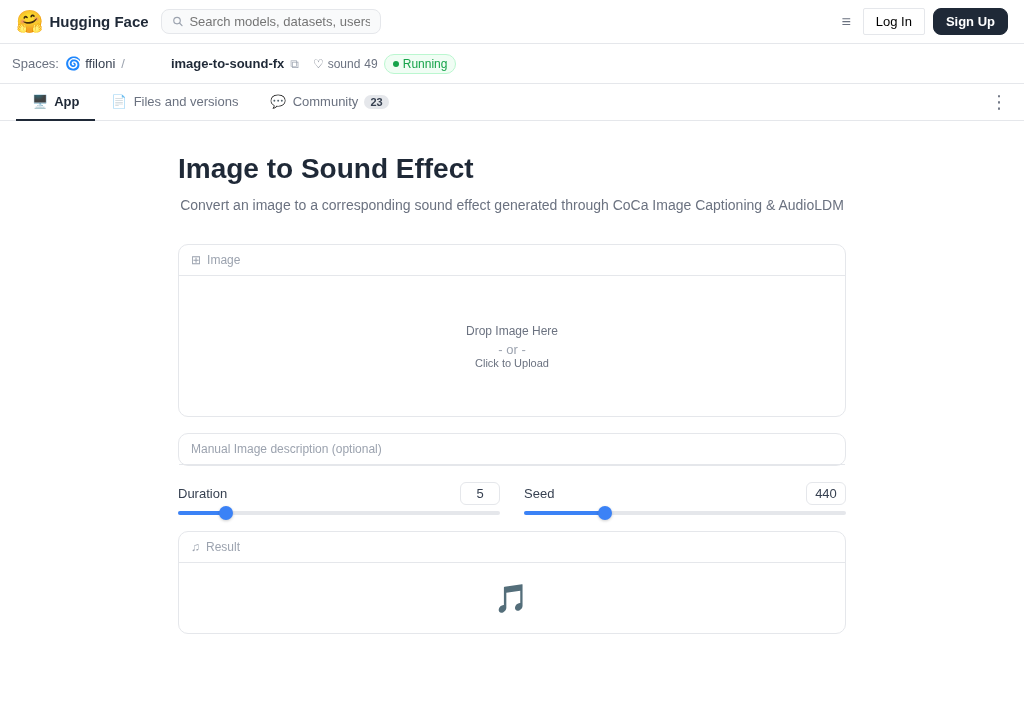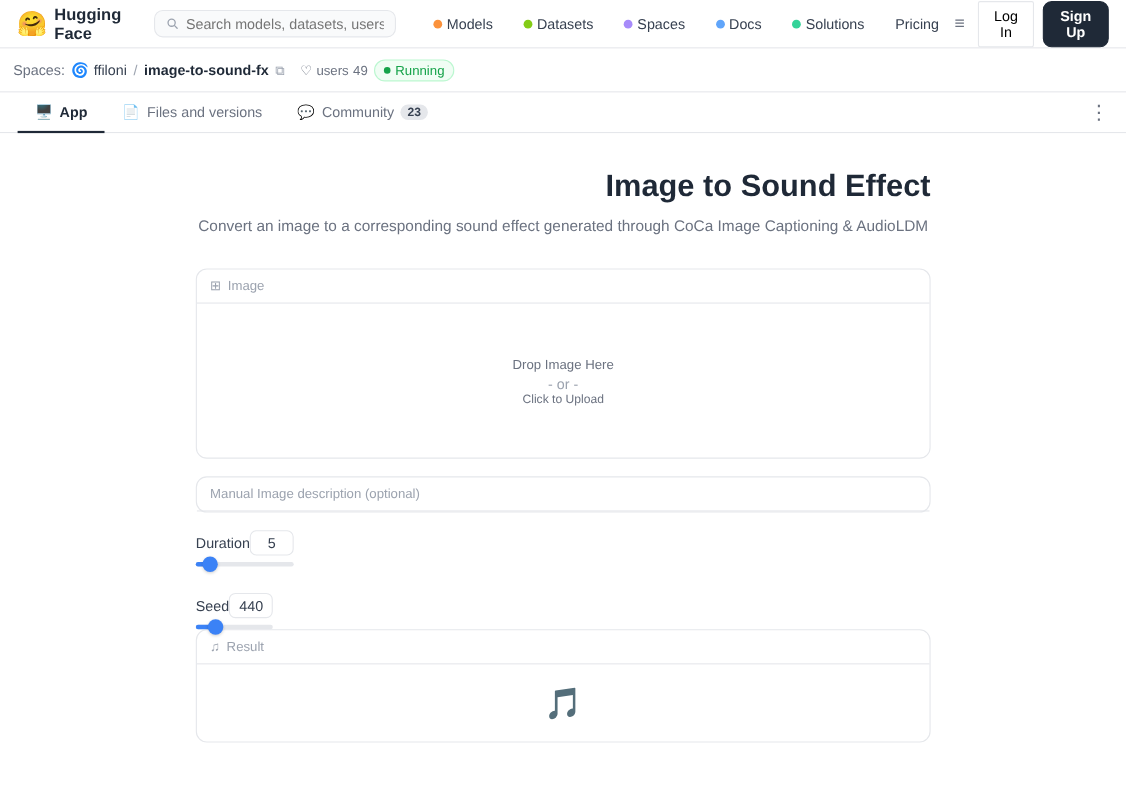--- a/index.html
+++ b/index.html
@@ -34,21 +34,21 @@
     .btn-signup { padding: 5px 12px; font-size: 13px; border: 1px solid #1f2937; border-radius: 8px; cursor: pointer; background: #1f2937; color: #fff; font-weight: 600; }
     .nav-menu-icon { font-size: 16px; color: #6b7280; cursor: pointer; padding: 4px; }
 
     
     .spaces-bar {
       display: flex; align-items: center; height: 40px; padding: 0 12px; gap: 6px;
       border-bottom: 1px solid #e5e7eb; font-size: 13px; color: #6b7280;
     }
     .breadcrumb-item { display: flex; align-items: center; gap: 4px; color: #374151; font-weight: 500; }
     .breadcrumb-sep { color: #9ca3af; }
-    .space-name { font-weight: 700; color: #1f2937; }
+    .space-name { font-weight: 700; color: #1f2937; margin-left: 40px; }
     .status-badge {
       display: flex; align-items: center; gap: 4px; font-size: 12px; color: #16a34a;
       background: #f0fdf4; padding: 2px 8px; border-radius: 12px; border: 1px solid #bbf7d0;
     }
     .status-dot { width: 6px; height: 6px; border-radius: 50%; background: #16a34a; }
     .like-area { display: flex; align-items: center; gap: 4px; margin-left: 8px; font-size: 12px; color: #6b7280; }
     .copy-icon { font-size: 12px; color: #9ca3af; cursor: pointer; }
 
     
     .tabs-bar {
@@ -65,21 +65,21 @@
       padding: 1px 6px; font-weight: 600;
     }
     .tabs-bar-right { margin-left: auto; display: flex; align-items: center; }
     .more-icon { font-size: 18px; color: #6b7280; cursor: pointer; }
 
     
     .main-content {
       max-width: 700px; margin: 0 auto; padding: 32px 16px 48px;
     }
     .app-title {
-      font-size: 28px; font-weight: 700; text-align: right; margin-bottom: 10px;
+      font-size: 28px; font-weight: 700; text-align: left; margin-bottom: 10px;
     }
     .app-description {
       text-align: center; color: #6b7280; font-size: 14px; margin-bottom: 28px; line-height: 1.5;
     }
 
     
     .panel {
       border: 1px solid #e5e7eb; border-radius: 10px; margin-bottom: 16px; background: #fff;
     }
     .panel-label {
@@ -98,21 +98,21 @@
     .image-drop-link { font-size: 11px; color: #6b7280; }
 
     
     .desc-input {
       width: 100%; padding: 12px; border: none; outline: none; resize: none;
       font-size: 13px; color: #9ca3af; min-height: 70px; font-family: inherit; border-radius: 0 0 10px 10px;
     }
 
     
     .controls-row {
-      display: flex; gap: 24px; align-items: flex-start; flex-direction: column;
+      display: flex; gap: 24px; margin-bottom: 16px; align-items: flex-start;
     }
     .control-group { flex: 1; }
     .control-label {
       font-size: 13px; font-weight: 500; color: #374151; margin-bottom: 6px; display: flex; align-items: center; justify-content: space-between;
     }
     .control-value {
       border: 1px solid #e5e7eb; border-radius: 6px; padding: 3px 8px;
       font-size: 13px; color: #374151; background: #fff; min-width: 40px; text-align: center;
     }
     .slider-track {
@@ -142,65 +142,40 @@
   </div>
 
   <div class="nav-search">
     <svg width="13" height="13" viewBox="0 0 20 20" fill="none">
       <circle cx="8.5" cy="8.5" r="5.5" stroke="#9ca3af" stroke-width="2"></circle>
       <path d="M13 13l4 4" stroke="#9ca3af" stroke-width="2" stroke-linecap="round"></path>
     </svg>
     <input type="text" placeholder="Search models, datasets, users..." style="">
   </div>
 
-  <div class="nav-center">
-    <a class="nav-item">
-      <span class="dot dot-models"></span>
-      <span>Models</span>
-    </a>
-    <a class="nav-item">
-      <span class="dot dot-datasets"></span>
-      <span>Datasets</span>
-    </a>
-    <a class="nav-item">
-      <span class="dot dot-spaces"></span>
-      <span>Spaces</span>
-    </a>
-    <a class="nav-item">
-      <span class="dot" style="background:#60a5fa;"></span>
-      <span>Docs</span>
-    </a>
-    <a class="nav-item">
-      <span class="dot" style="background:#34d399;"></span>
-      <span>Solutions</span>
-    </a>
-    <a class="nav-item">
-      <span>Pricing</span>
-    </a>
-  </div>
 
   <div class="nav-right">
     <span class="nav-menu-icon">≡</span>
     <button class="btn-login">Log In</button>
     <button class="btn-signup">Sign Up</button>
   </div>
 </nav>
 
 <div class="spaces-bar">
   <span>Spaces:</span>
   <span class="breadcrumb-item">
     <span>🌀</span>
     <span>ffiloni</span>
   </span>
   <span class="breadcrumb-sep">/</span>
   <span class="space-name">image-to-sound-fx</span>
   <span class="copy-icon">⧉</span>
   <div class="like-area">
     <span>♡</span>
-    <span>users</span>
+    <span>sound</span>
     <span>49</span>
   </div>
   <div class="status-badge">
     <span class="status-dot"></span>
     <span>Running</span>
   </div>
 </div>
 
 <div class="tabs-bar">
   <div class="tab active">

